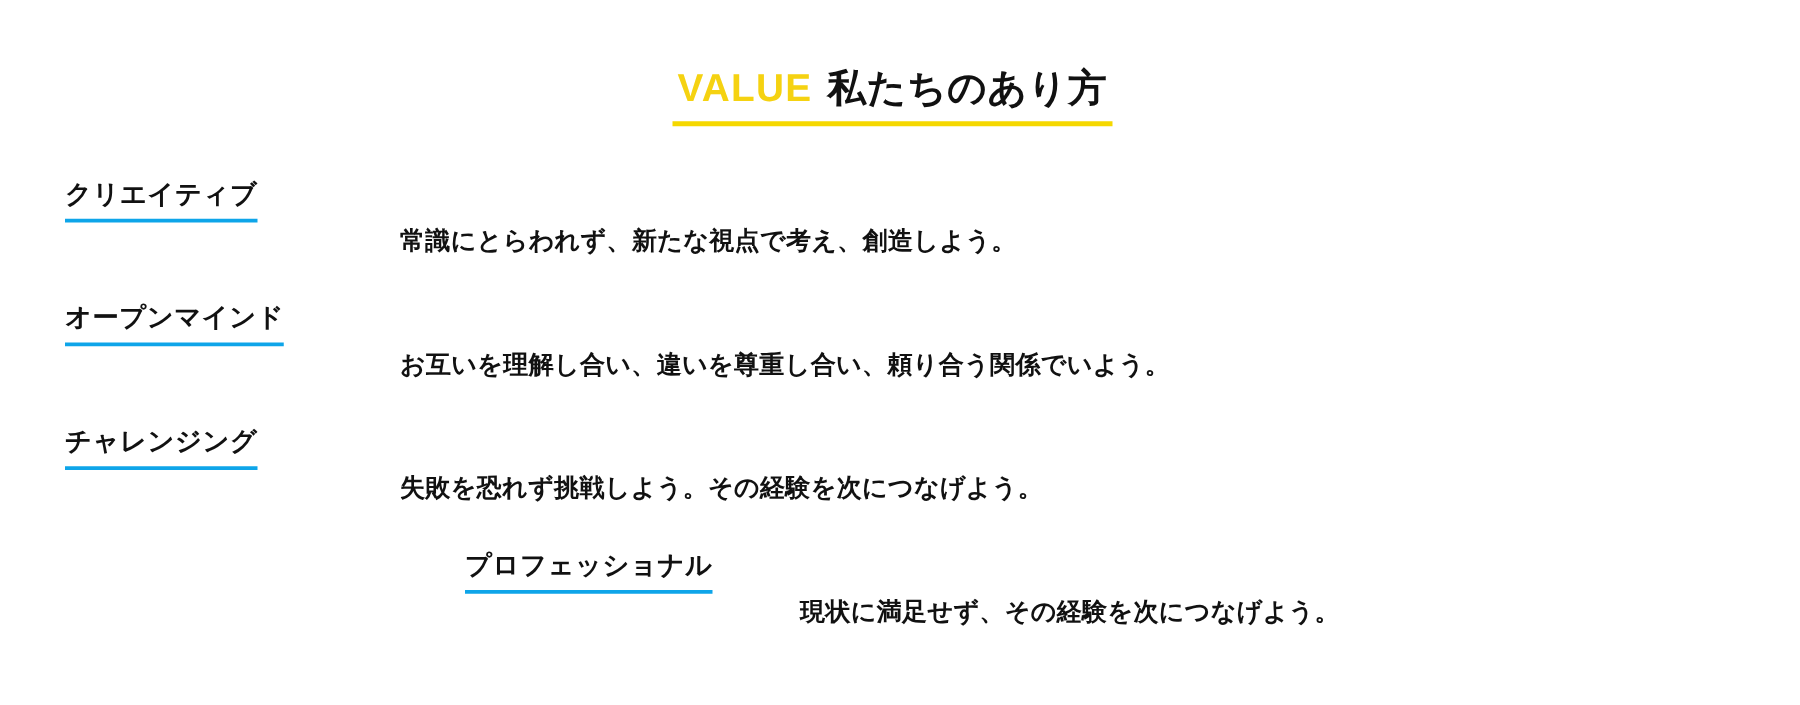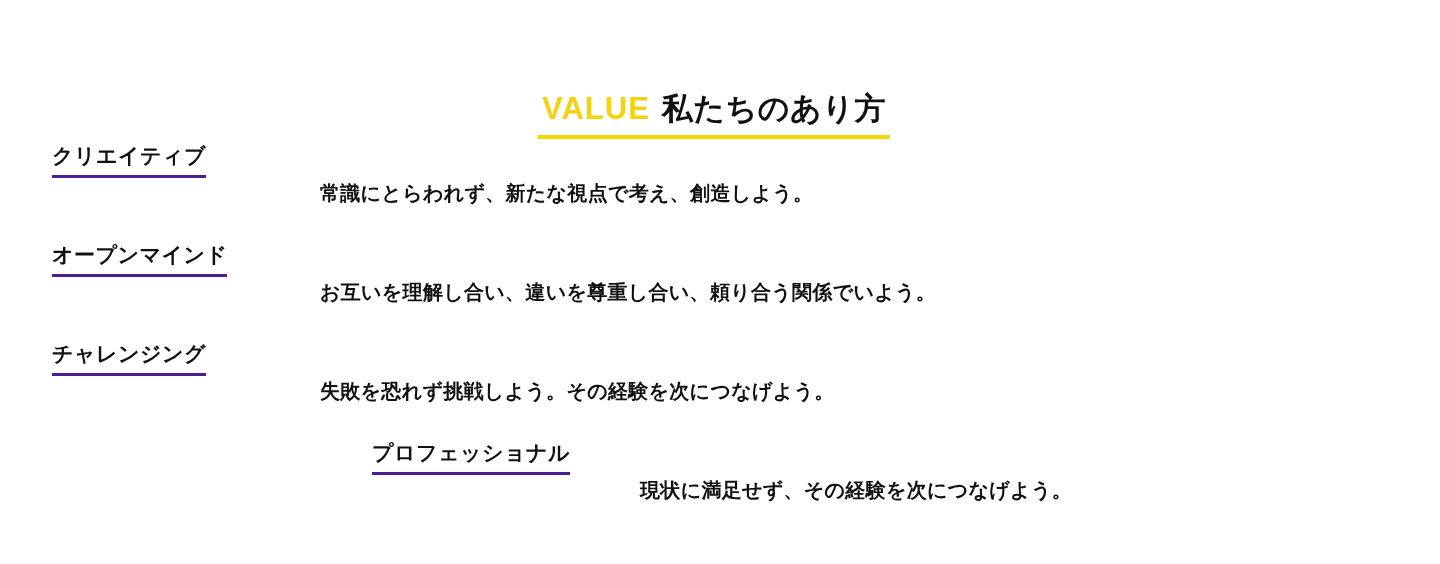--- a/index.html
+++ b/index.html
@@ -22,21 +22,20 @@
     box-sizing: border-box;
   }
 
   
   .section-heading {
     position: absolute;
     left: 0;
     top: 52px;
     width: 1428px;
     text-align: center;
-    margin-top: 38px;
   }
   .heading-inner {
     display: inline-block;
     padding: 0 4px 8px 4px;
     border-bottom: 4px solid #f5d800;
     line-height: 1.2;
     white-space: nowrap;
   }
   .heading-en {
     font-size: 31px;
@@ -72,21 +71,21 @@
     width: 268px;
     flex: 0 0 268px;
     font-size: 21px;
     font-weight: bold;
     color: #111111;
     letter-spacing: 0.5px;
     line-height: 1.5;
   }
   .value-term span {
     display: inline-block;
-    border-bottom: 3px solid #4c1d95;
+    border-bottom: 3px solid #0ea5e9;
     padding-bottom: 3px;
   }
   .value-desc {
     font-size: 20px;
     font-weight: bold;
     color: #111111;
     line-height: 1.5;
     letter-spacing: 0.3px;
     padding-top: 1px;
     margin-top: 37px;

